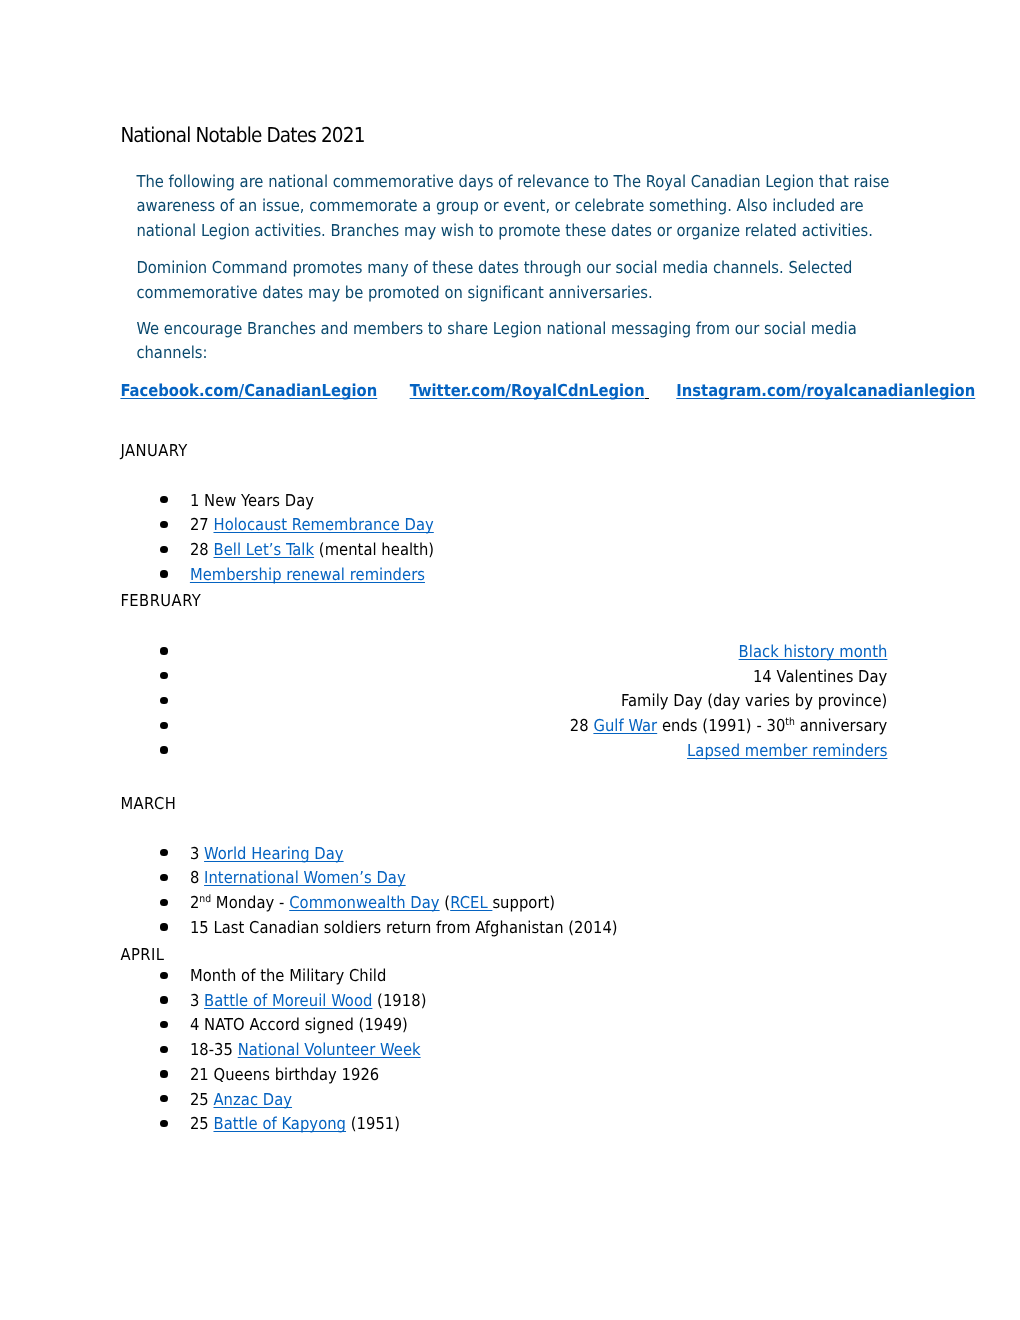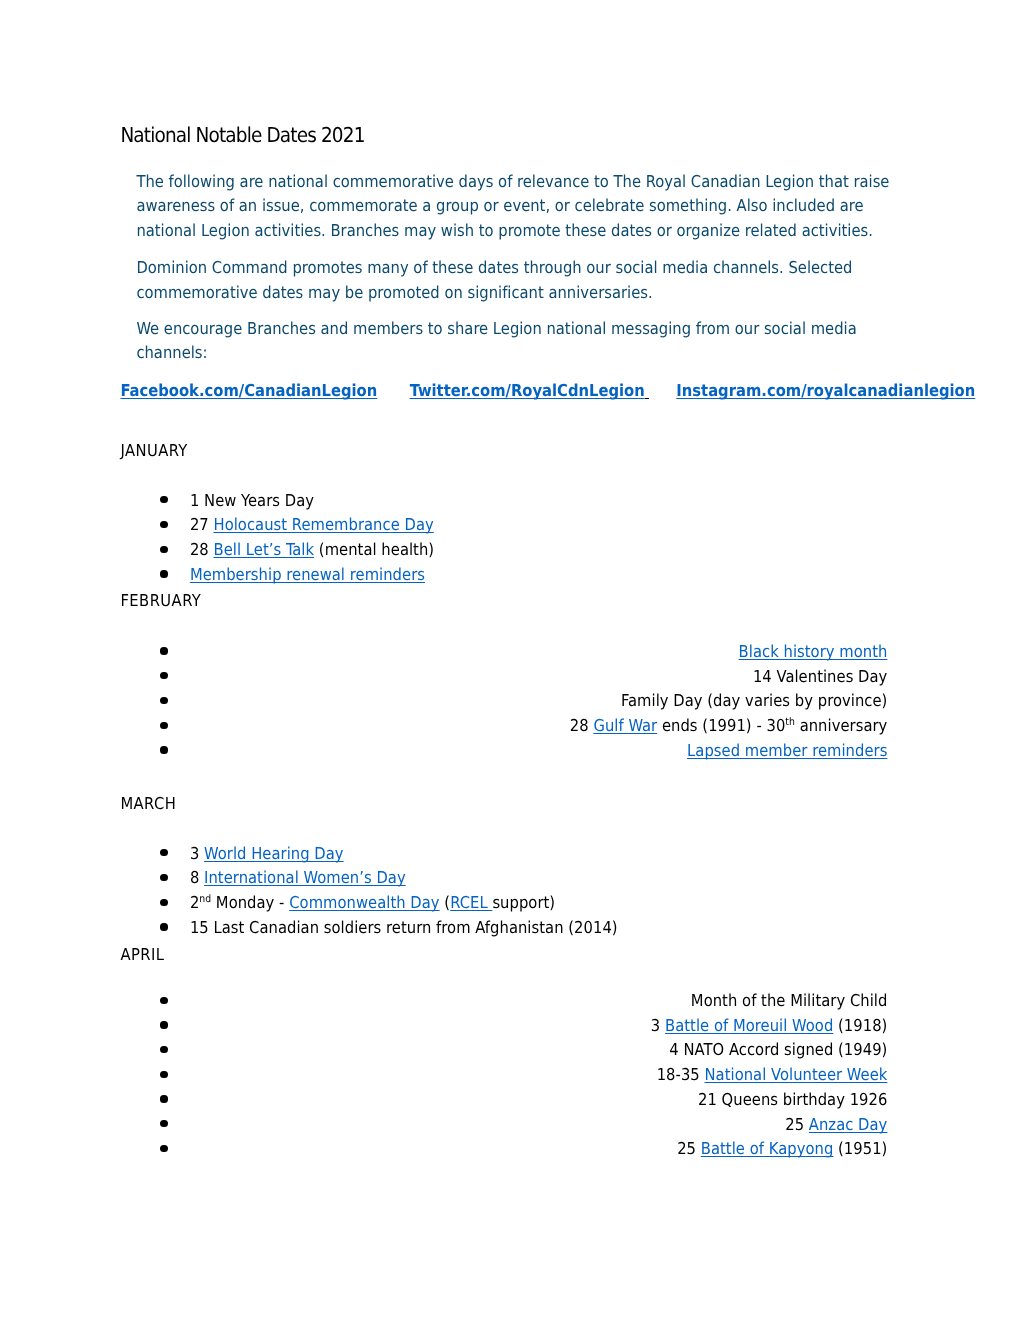--- a/index.html
+++ b/index.html
@@ -69,21 +69,21 @@
           <li><span class="bu">•</span><a>Lapsed member reminders</a></li>
         </ul>
         <div class="month" style="top: 791.7px;">MARCH</div>
         <ul class="items" style="top: 831.7px;">
           <li><span class="bu">•</span><span>3 </span><a>World Hearing Day</a></li>
           <li><span class="bu">•</span><span>8 </span><a>International Women’s Day</a></li>
           <li><span class="bu">•</span><span>2</span><span class="sup">nd</span><span> Monday - </span><a>Commonwealth Day</a><span> (</span><a>RCEL </a><span>support)</span></li>
           <li><span class="bu">•</span><span>15 Last Canadian soldiers return from Afghanistan (2014)</span></li>
         </ul>
         <div class="month" style="top: 943.2px;">APRIL</div>
-        <ul class="items" style="top: 979px; text-align: right;">
+        <ul class="items" style="top: 954px;">
           <li><span class="bu">•</span><span>Month of the Military Child</span></li>
           <li><span class="bu">•</span><span>3 </span><a>Battle of Moreuil Wood</a><span> (1918)</span></li>
           <li><span class="bu">•</span><span>4 NATO Accord signed (1949)</span></li>
           <li><span class="bu">•</span><span>18-35 </span><a>National Volunteer Week</a></li>
           <li><span class="bu">•</span><span>21 Queens birthday 1926</span></li>
           <li><span class="bu">•</span><span>25 </span><a>Anzac Day</a></li>
           <li><span class="bu">•</span><span>25 </span><a>Battle of Kapyong</a><span> (1951)</span></li>
         </ul>
       </div>
 

